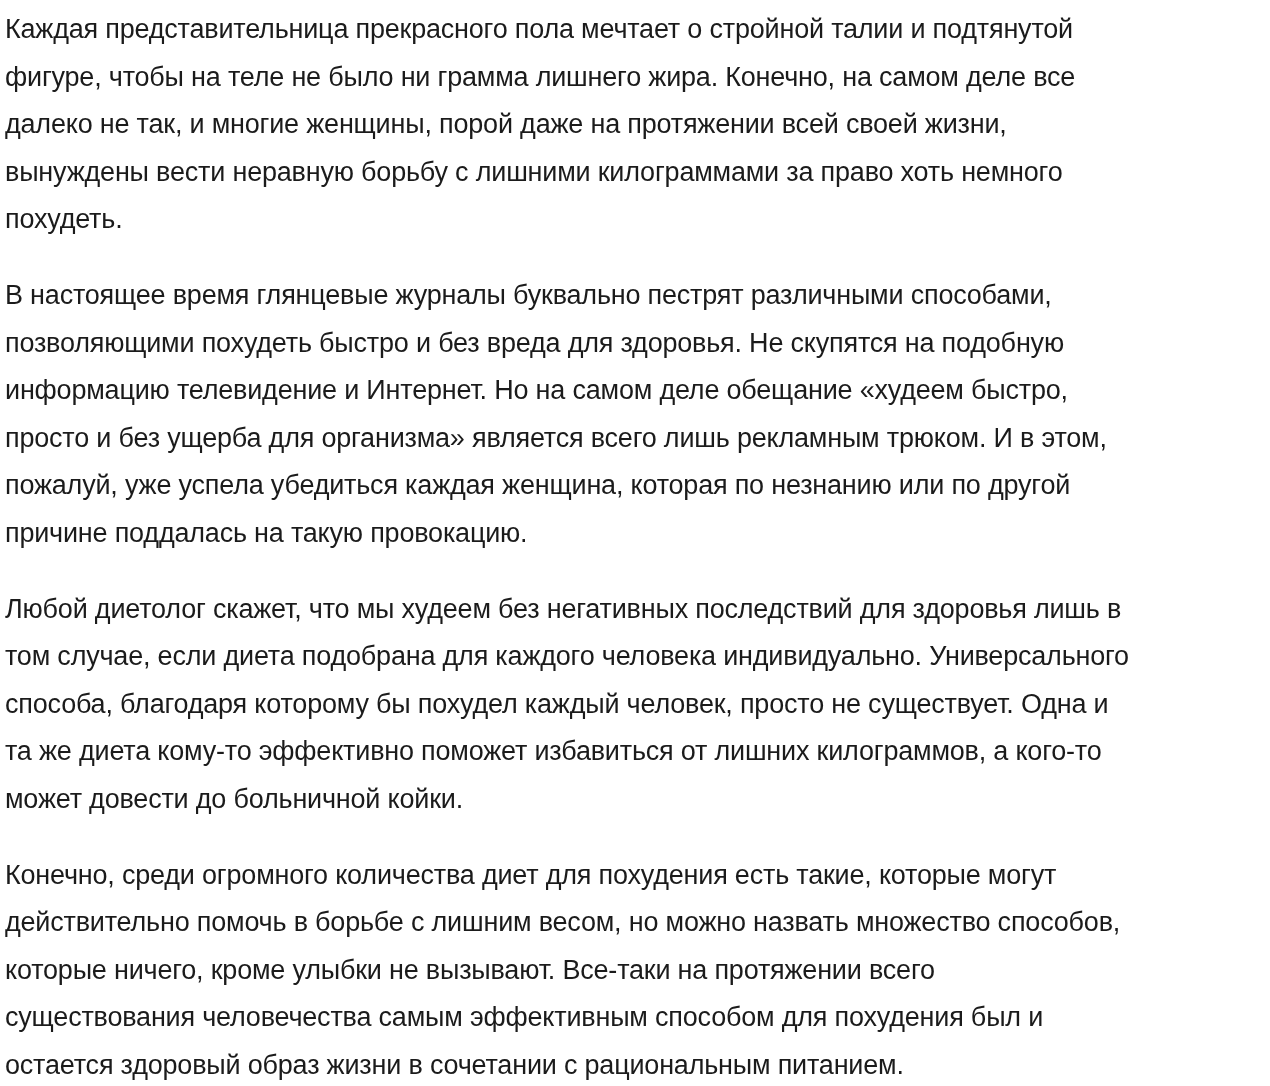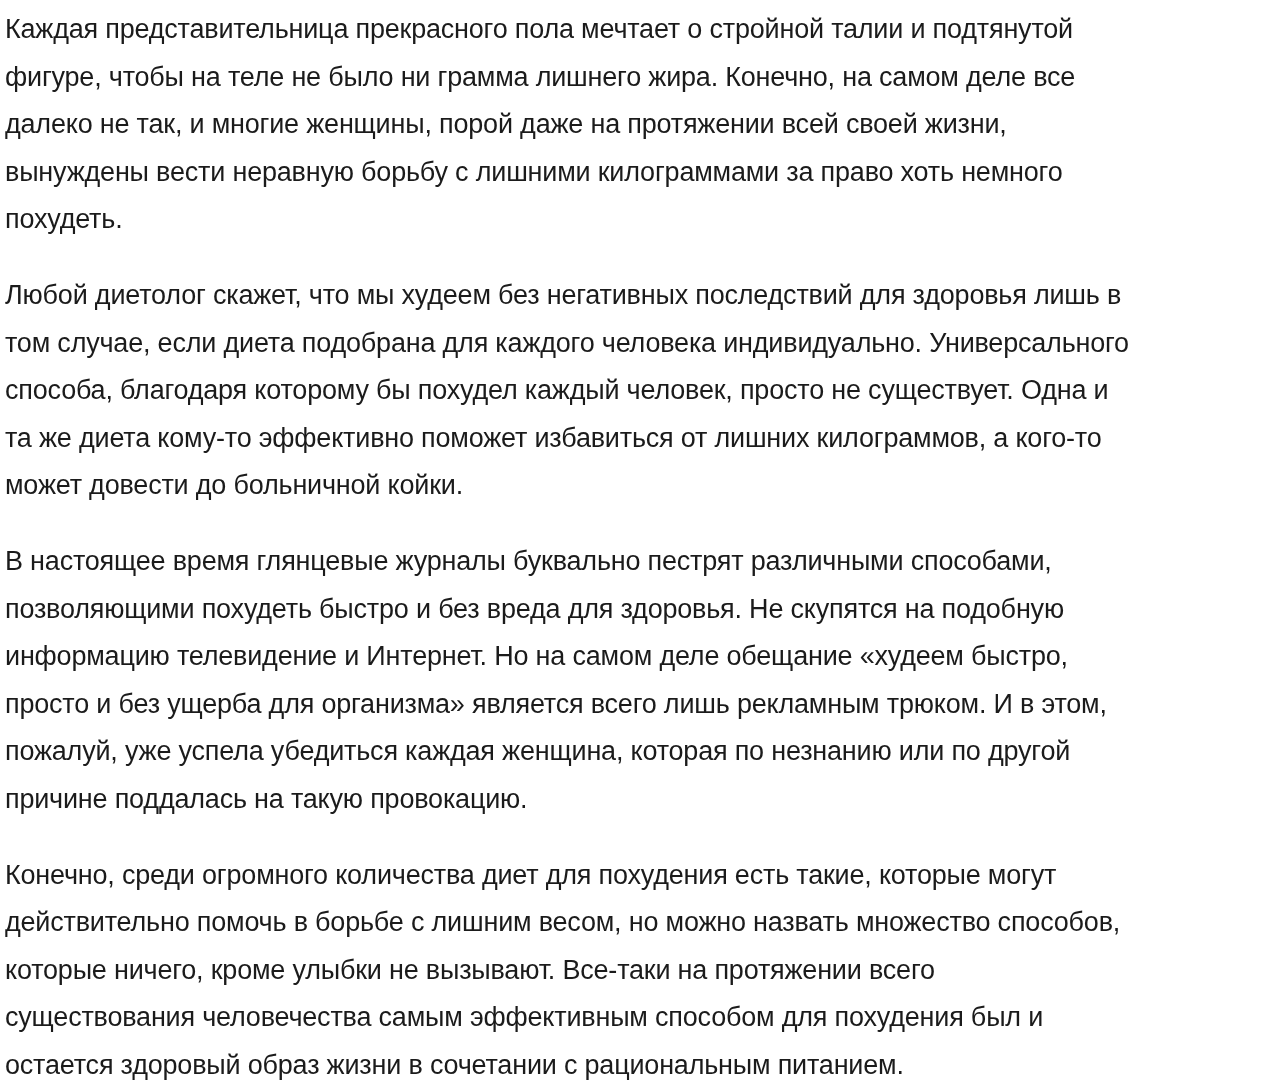--- a/index.html
+++ b/index.html
@@ -29,30 +29,30 @@
 </head>
 <body>
 
 <div class="page">
   <div>
     <p class="paragraph">Каждая представительница прекрасного пола мечтает о стройной талии и подтянутой
 фигуре, чтобы на теле не было ни грамма лишнего жира. Конечно, на самом деле все
 далеко не так, и многие женщины, порой даже на протяжении всей своей жизни,
 вынуждены вести неравную борьбу с лишними килограммами за право хоть немного
 похудеть.</p>
-    <p class="paragraph">Любой диетолог скажет, что мы худеем без негативных последствий для здоровья лишь в
-том случае, если диета подобрана для каждого человека индивидуально. Универсального
-способа, благодаря которому бы похудел каждый человек, просто не существует. Одна и
-та же диета кому-то эффективно поможет избавиться от лишних килограммов, а кого-то
-может довести до больничной койки.</p>
     <p class="paragraph">В настоящее время глянцевые журналы буквально пестрят различными способами,
 позволяющими похудеть быстро и без вреда для здоровья. Не скупятся на подобную
 информацию телевидение и Интернет. Но на самом деле обещание «худеем быстро,
 просто и без ущерба для организма» является всего лишь рекламным трюком. И в этом,
 пожалуй, уже успела убедиться каждая женщина, которая по незнанию или по другой
 причине поддалась на такую провокацию.</p>
+    <p class="paragraph">Любой диетолог скажет, что мы худеем без негативных последствий для здоровья лишь в
+том случае, если диета подобрана для каждого человека индивидуально. Универсального
+способа, благодаря которому бы похудел каждый человек, просто не существует. Одна и
+та же диета кому-то эффективно поможет избавиться от лишних килограммов, а кого-то
+может довести до больничной койки.</p>
     <p class="paragraph">Конечно, среди огромного количества диет для похудения есть такие, которые могут
 действительно помочь в борьбе с лишним весом, но можно назвать множество способов,
 которые ничего, кроме улыбки не вызывают. Все-таки на протяжении всего
 существования человечества самым эффективным способом для похудения был и
 остается здоровый образ жизни в сочетании с рациональным питанием.</p>
   </div>
 </div>
 
 </body></html>

